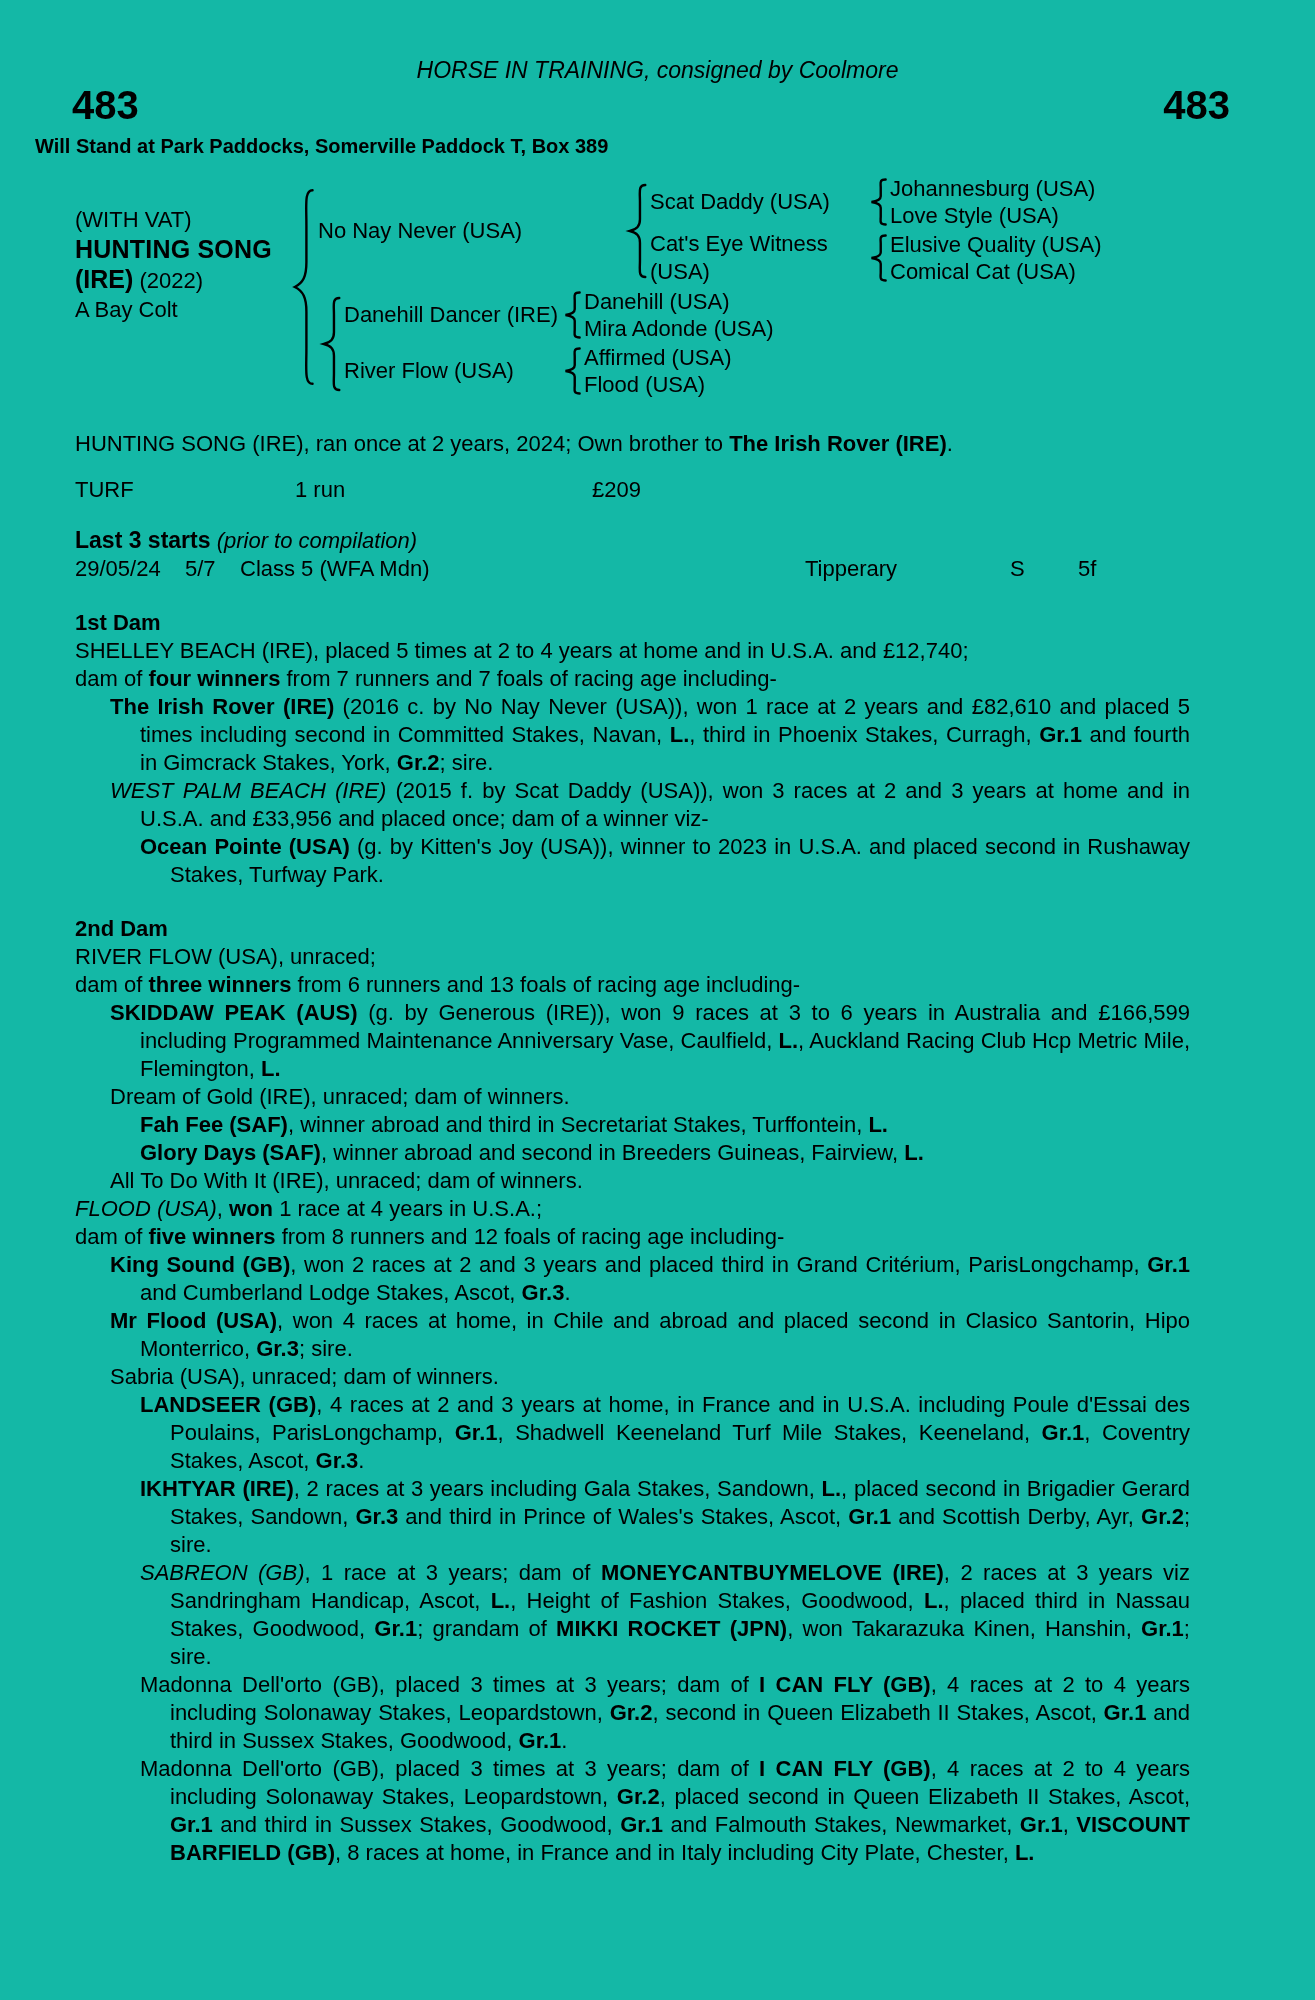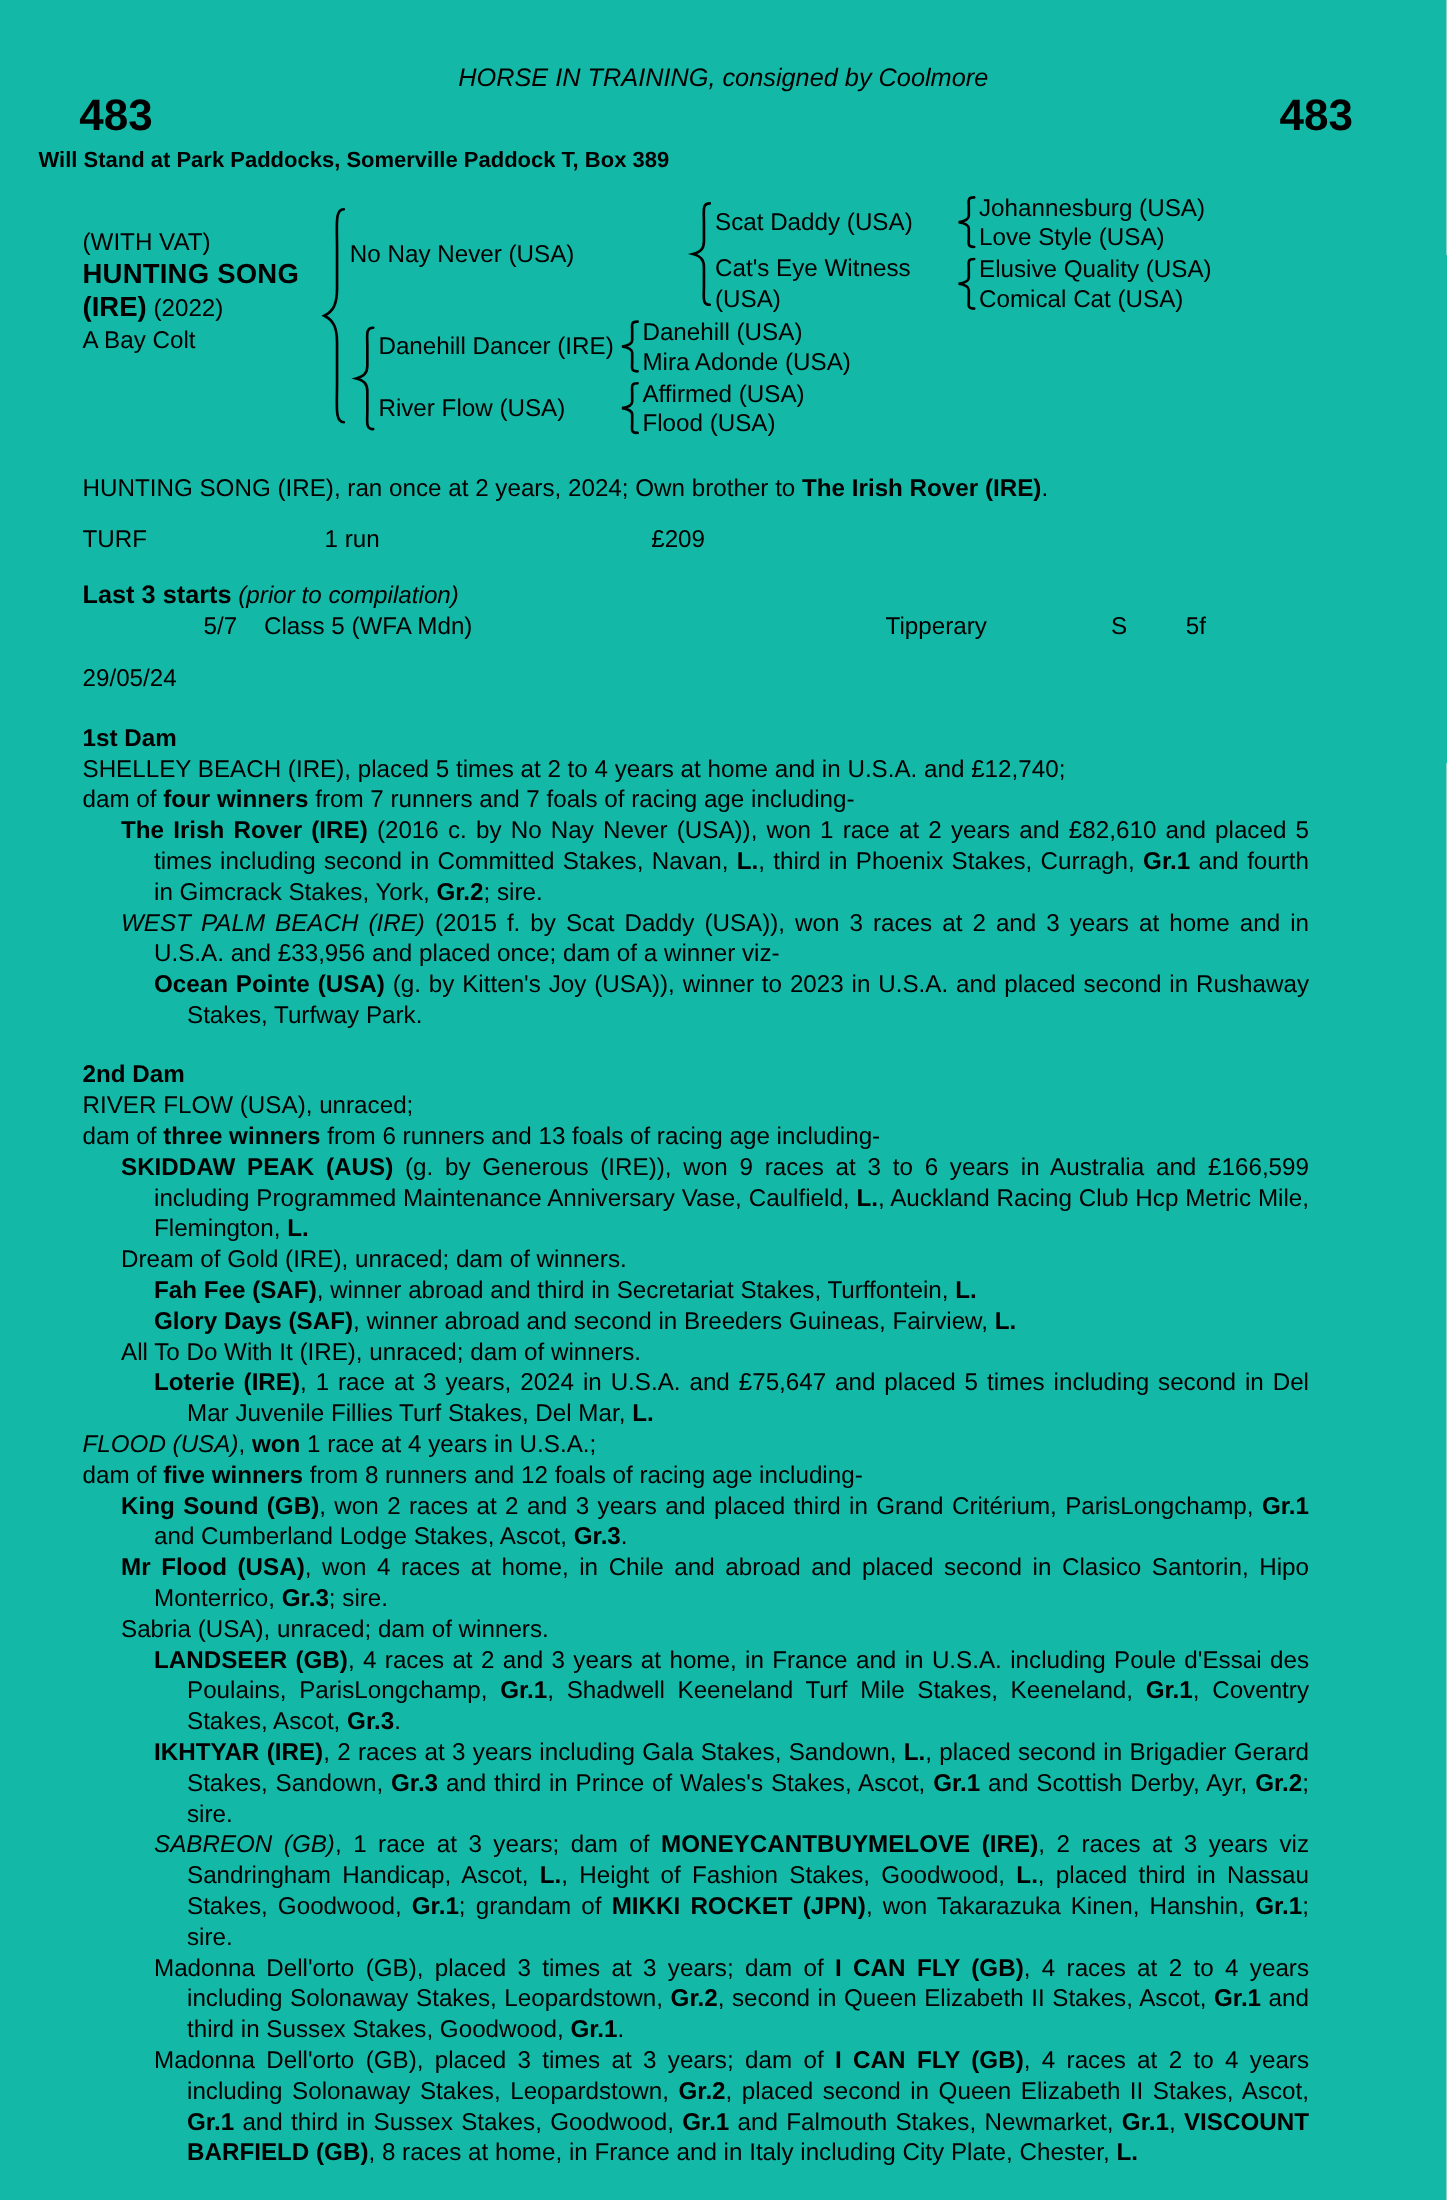--- a/index.html
+++ b/index.html
@@ -58,21 +58,21 @@
 
   
   .summary { margin:30px 125px 0 75px; }
   .race-record { display:flex; margin:18px 125px 0 75px; }
   .rr-surface { width:220px; }
   .rr-runs { width:297px; }
   .last-starts { margin:22px 125px 0 75px; }
   .ls-title { font-weight:bold; font-size:23px; }
   .ls-sub { font-style:italic; }
   .ls-row { display:flex; }
-  .c-date { width:110px;margin-top:48px; } .c-pos { width:55px; } .c-race { width:565px; }
+  .c-date { width:110px; } .c-pos { width:55px; } .c-race { width:565px; }
   .c-course { width:205px; } .c-going { width:68px; } .c-dist { flex:1; }
 
   
   .dam-section { margin:0 125px 0 75px; }
   .sec-heading { font-weight:bold; margin-top:26px; }
   .para { margin:0; text-align:justify; }
   .para.ind1 { padding-left:65px; text-indent:-30px; }
   .para.ind2 { padding-left:95px; text-indent:-30px; }
   .rb { font-weight:bold; }
   .ri { font-style:italic; }
@@ -219,21 +219,20 @@
   <div class="dam-section">
     <div class="sec-heading">2nd Dam</div>
     <div>
         <p class="para"><span>RIVER FLOW (USA), unraced;</span></p>
         <p class="para"><span>dam of </span><span class="rb">three winners</span><span> from 6 runners and 13 foals of racing age including-</span></p>
         <p class="para ind1"><span class="rb">SKIDDAW PEAK (AUS)</span><span> (g. by Generous (IRE)), won 9 races at 3 to 6 years in Australia and £166,599 including Programmed Maintenance Anniversary Vase, Caulfield, </span><span class="rb">L.</span><span>, Auckland Racing Club Hcp Metric Mile, Flemington, </span><span class="rb">L.</span></p>
         <p class="para ind1"><span>Dream of Gold (IRE), unraced; dam of winners.</span></p>
         <p class="para ind2"><span class="rb">Fah Fee (SAF)</span><span>, winner abroad and third in Secretariat Stakes, Turffontein, </span><span class="rb">L.</span></p>
         <p class="para ind2"><span class="rb">Glory Days (SAF)</span><span>, winner abroad and second in Breeders Guineas, Fairview, </span><span class="rb">L.</span></p>
         <p class="para ind1"><span>All To Do With It (IRE), unraced; dam of winners.</span></p>
-        <p class="para ind2"><span class="rb">Loterie (IRE)</span><span>, 1 race at 3 years, 2024 in U.S.A. and £75,647 and placed 5 times including second in Del Mar Juvenile Fillies Turf Stakes, Del Mar, </span><span class="rb">L.</span></p>
       </div>
   </div>
 
   <div class="dam-section">
     <div>
         <p class="para"><span class="ri">FLOOD (USA)</span><span>, </span><span class="rb">won</span><span> 1 race at 4 years in U.S.A.;</span></p>
         <p class="para"><span>dam of </span><span class="rb">five winners</span><span> from 8 runners and 12 foals of racing age including-</span></p>
         <p class="para ind1"><span class="rb">King Sound (GB)</span><span>, won 2 races at 2 and 3 years and placed third in Grand Critérium, ParisLongchamp, </span><span class="rb">Gr.1</span><span> and Cumberland Lodge Stakes, Ascot, </span><span class="rb">Gr.3</span><span>.</span></p>
         <p class="para ind1"><span class="rb">Mr Flood (USA)</span><span>, won 4 races at home, in Chile and abroad and placed second in Clasico Santorin, Hipo Monterrico, </span><span class="rb">Gr.3</span><span>; sire.</span></p>
         <p class="para ind1"><span>Sabria (USA), unraced; dam of winners.</span></p>

